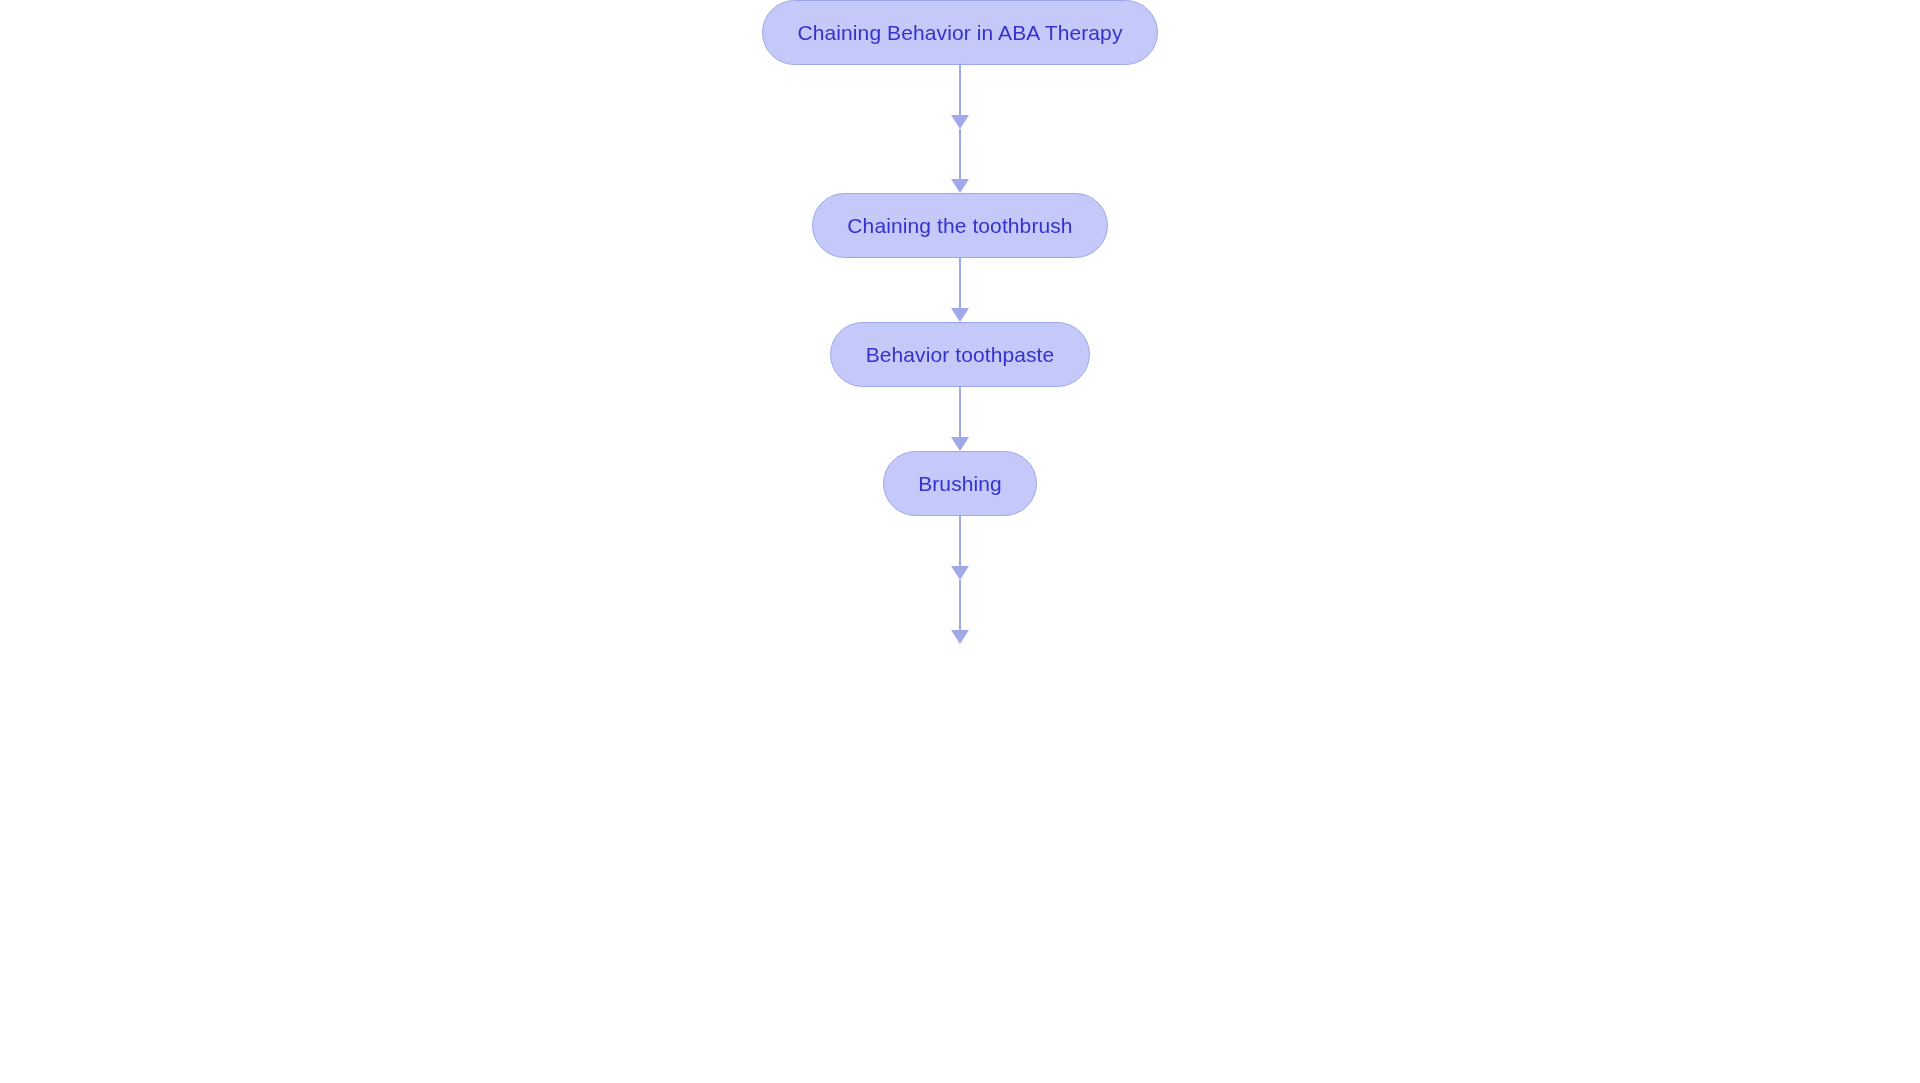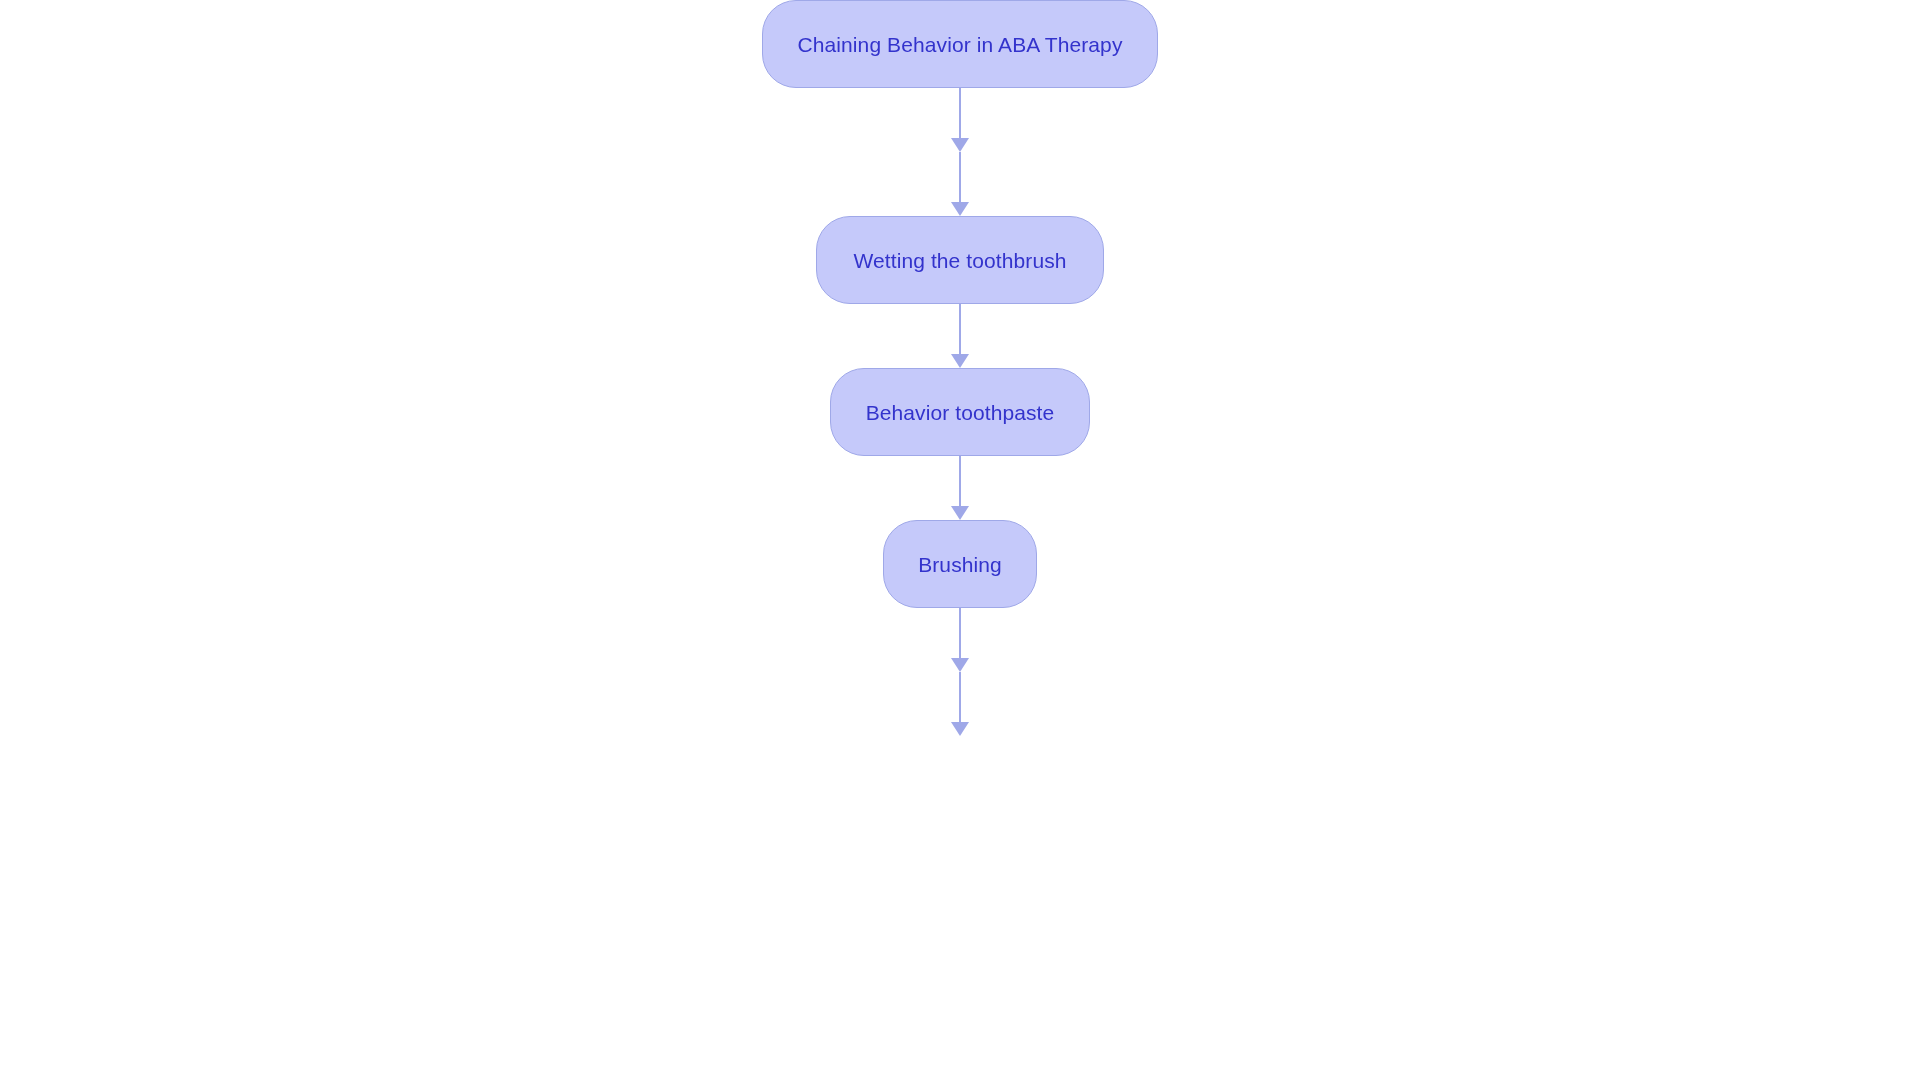--- a/index.html
+++ b/index.html
@@ -29,21 +29,21 @@
     top: 0;
     width: 1920px;
     display: flex;
     flex-direction: column;
     align-items: center;
   }
 
   
   .node {
     box-sizing: border-box;
-    height: 88px;
+    height: 65px;
     display: flex;
     align-items: center;
     justify-content: center;
     background: #c5c9fa;
     border: 1.5px solid #9fa8e8;
     border-radius: 34px;
     padding: 0 34px;
     white-space: nowrap;
   }
   .node-label {
@@ -107,21 +107,21 @@
       <span class="conn-head"></span>
     </div>
 
 
     <div class="connector">
       <span class="conn-line"></span>
       <span class="conn-head"></span>
     </div>
 
     <div class="node n-wide2">
-      <span class="node-label">Wetting the toothbrush</span>
+      <span class="node-label">Chaining the toothbrush</span>
     </div>
 
     <div class="connector">
       <span class="conn-line"></span>
       <span class="conn-head"></span>
     </div>
 
     <div class="node n-med">
       <span class="node-label">Behavior toothpaste</span>
     </div>

